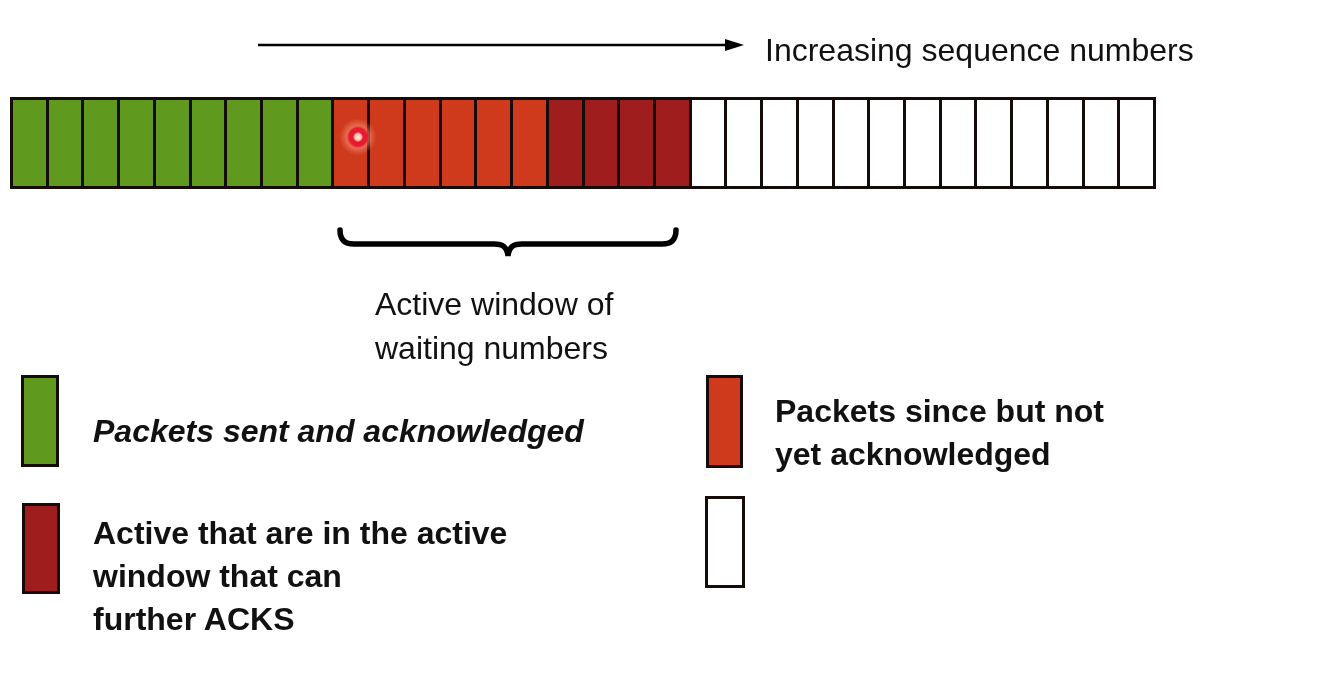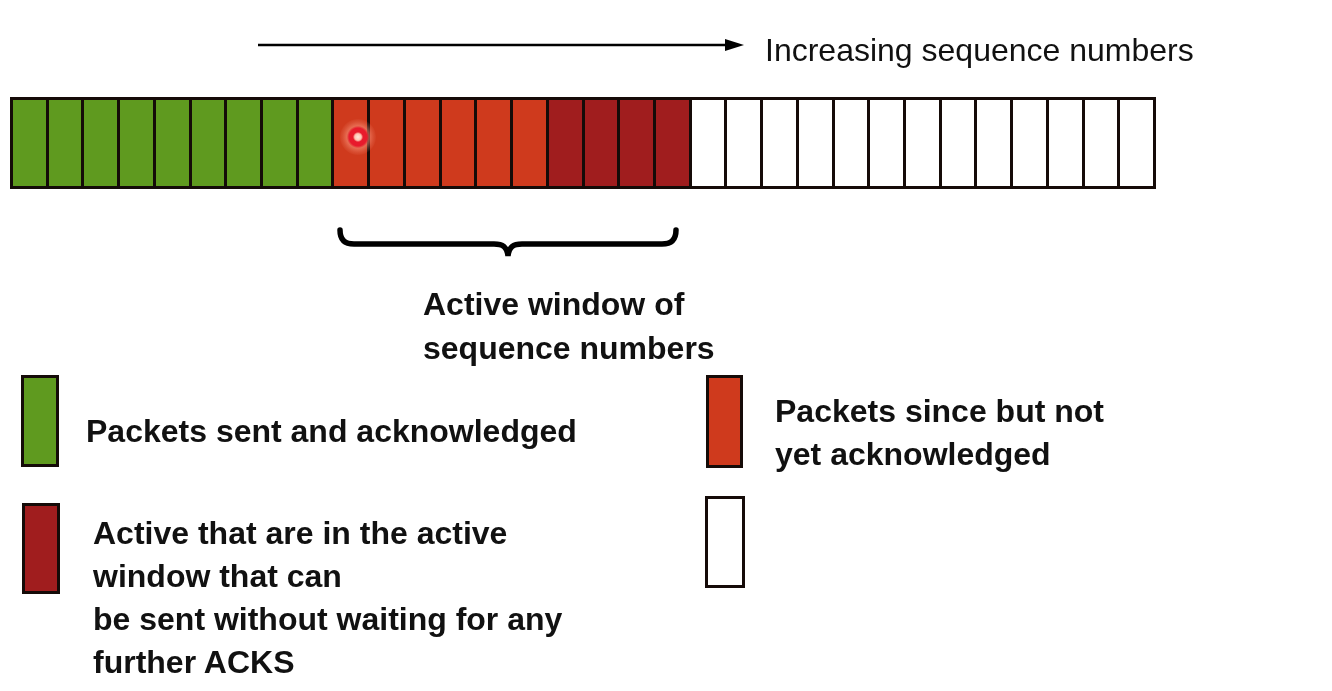--- a/index.html
+++ b/index.html
@@ -53,38 +53,38 @@
       rgba(250,150,125,0.22) 60%,
       rgba(250,150,125,0) 74%);
   }
 
   
   .brace-svg { left: 336px; top: 226px; }
 
   .active-window-label {
     left: 375px; top: 282px;
     font-size: 32px; line-height: 44px;
-    font-weight: 700; white-space: nowrap; margin-left: 48px;
+    font-weight: 400; white-space: nowrap;
   }
 
   
   .swatch {
     border: 3px solid #150b08;
     box-sizing: border-box;
   }
   .sw1 { left: 21px;  top: 375px; width: 38px; height: 92px; }
   .sw2 { left: 706px; top: 375px; width: 37px; height: 93px; }
   .sw3 { left: 22px;  top: 503px; width: 38px; height: 91px; }
   .sw4 { left: 705px; top: 496px; width: 40px; height: 92px; }
 
   .legend-text {
     font-size: 32px; line-height: 43px;
     font-weight: 700; white-space: nowrap;
   }
-  .lt1 { left: 86px;  top: 410px; }
+  .lt1 { left: 93px;  top: 410px; font-style: italic; }
   .lt2 { left: 775px; top: 390px; }
   .lt3 { left: 93px;  top: 512px; }
   .lt4 { left: 772px; top: 512px; }
 </style>
 </head>
 <body>
 
 <div class="stage">
 
   <svg class="abs arrow-svg" width="492" height="20" viewBox="0 0 492 20">
@@ -129,37 +129,36 @@
     </div>
 
   <div class="abs laser"></div>
 
   <svg class="abs brace-svg" width="344" height="36" viewBox="0 0 344 36">
     <path d="M4,4 C4,15 10,18 18,18 L158,18 C167,18 171,21 172,30 C173,21 177,18 186,18 L326,18 C334,18 340,15 340,4" fill="none" stroke="#000000" stroke-width="5.5" stroke-linecap="round"></path>
   </svg>
 
   <div class="abs active-window-label">
     <div>Active window of</div>
-    <div>sequence numbers</div>
+    <div>waiting numbers</div>
   </div>
 
   <div class="abs swatch sw1" style="background: rgb(95, 154, 31);"></div>
   <div class="abs legend-text lt1">
     <div>Packets sent and acknowledged</div>
   </div>
 
   <div class="abs swatch sw2" style="background: rgb(207, 58, 29);"></div>
   <div class="abs legend-text lt2">
     <div>Packets since but not</div>
     <div>yet acknowledged</div>
   </div>
 
   <div class="abs swatch sw3" style="background: rgb(160, 29, 30);"></div>
   <div class="abs legend-text lt3">
     <div>Active that are in the active</div>
     <div>window that can</div>
-    <div>be sent without waiting for any</div>
     <div>further ACKS</div>
   </div>
 
   <div class="abs swatch sw4" style="background: rgb(255, 255, 255);"></div>
 
 </div>
 
 </body></html>

